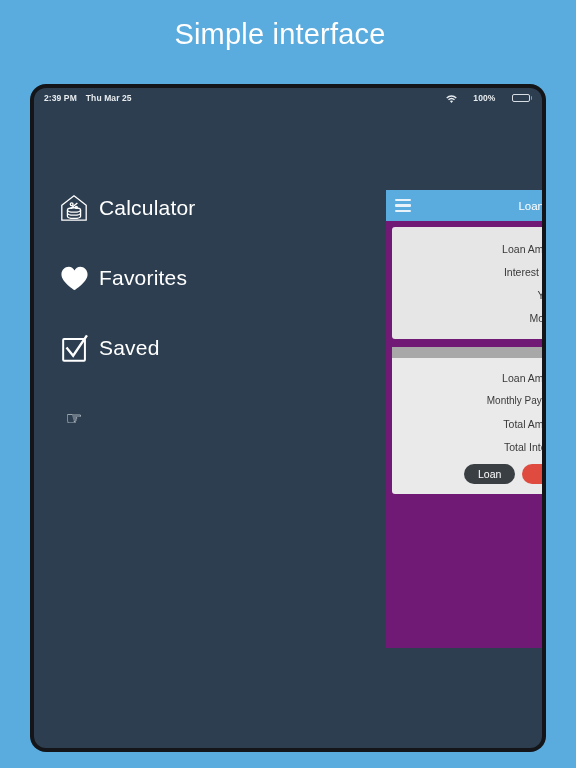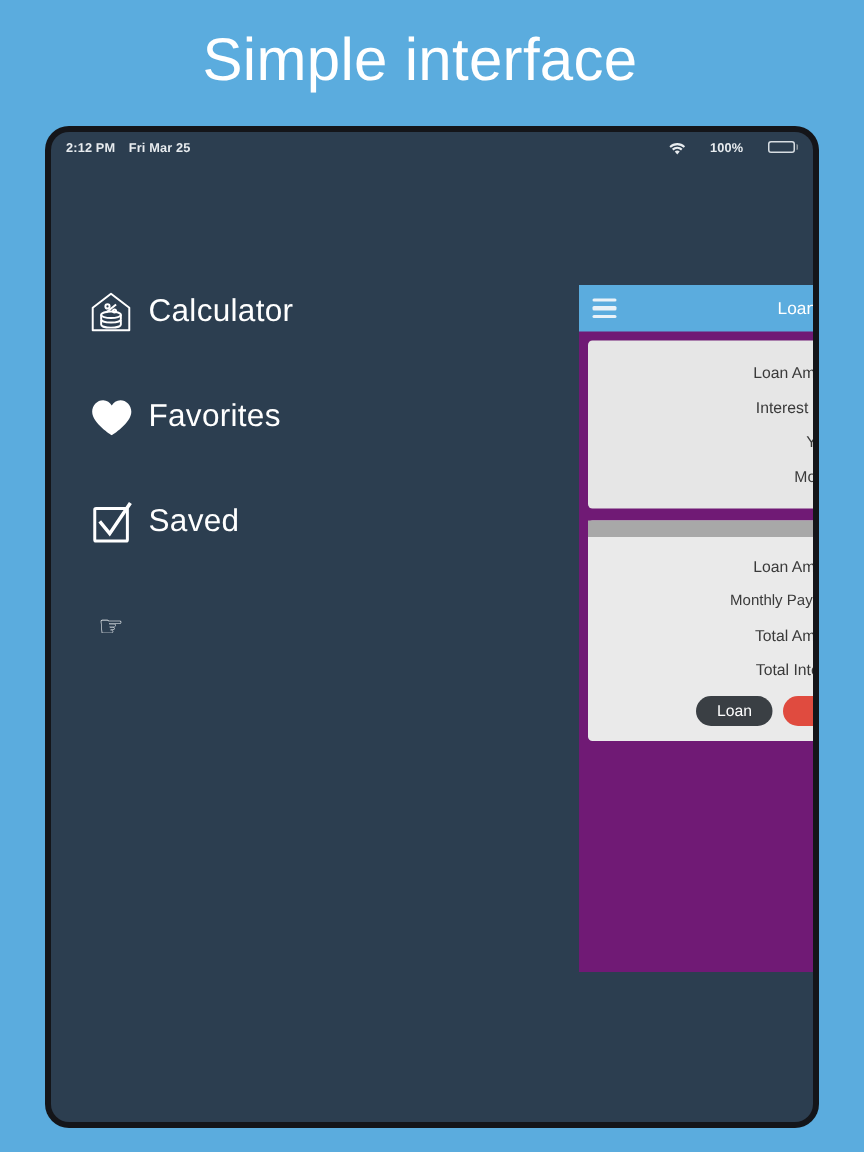--- a/index.html
+++ b/index.html
@@ -8,21 +8,21 @@
     background:#5bacde;
     font-family:"Liberation Sans", sans-serif;
     overflow:hidden;
   }
   #root { position:relative; width:576px; height:768px; background:#5bacde; }
 
   
   .headline {
     position:absolute; left:0; top:18px; width:560px;
     text-align:center;
-    font-size:40px; font-weight:400; color:#ffffff;
+    font-size:29px; font-weight:400; color:#ffffff;
     letter-spacing:0.2px;
     font-family:"Liberation Sans", sans-serif;
   }
 
   
   .device {
     position:absolute; left:30px; top:84px;
     width:516px; height:668px;
     background:#141519;
     border-radius:16px;
@@ -133,22 +133,22 @@
 
 <div id="root">
 
   <div class="headline">Simple interface</div>
 
   <div class="device">
     <div class="screen">
 
       <div class="statusbar">
         <div class="sb-left">
-          <span>2:12 PM</span>
-          <span>Fri Mar 25</span>
+          <span>2:39 PM</span>
+          <span>Thu Mar 25</span>
         </div>
         <div class="sb-right">
           <span class="wifi-icon">
             <svg viewBox="0 0 16 12" width="11" height="9">
               <path d="M8 11.2 L5.6 8.3 A3.8 3.8 0 0 1 10.4 8.3 Z" fill="#e8ecef"></path>
               <path d="M2.9 5.6 A7.6 7.6 0 0 1 13.1 5.6 L11.7 7.1 A5.7 5.7 0 0 0 4.3 7.1 Z" fill="#e8ecef"></path>
               <path d="M0.4 3.0 A11 11 0 0 1 15.6 3.0 L14.3 4.5 A9.2 9.2 0 0 0 1.7 4.5 Z" fill="#e8ecef"></path>
             </svg>
           </span>
           <span>100%</span>

